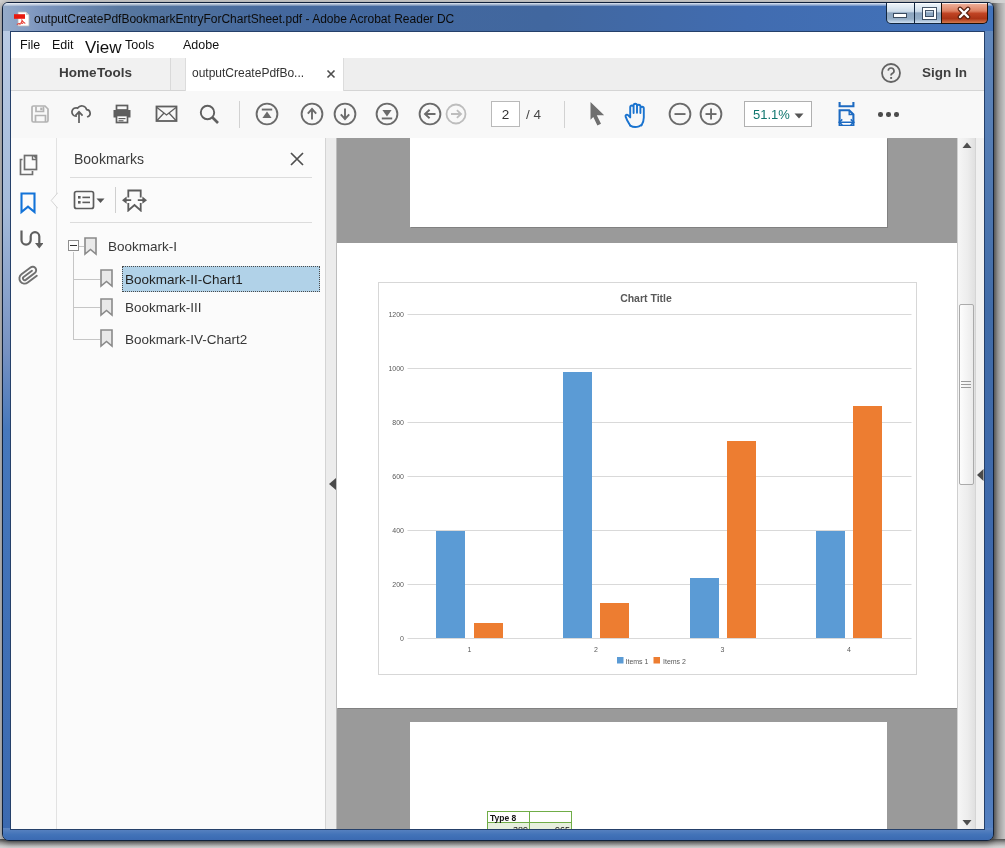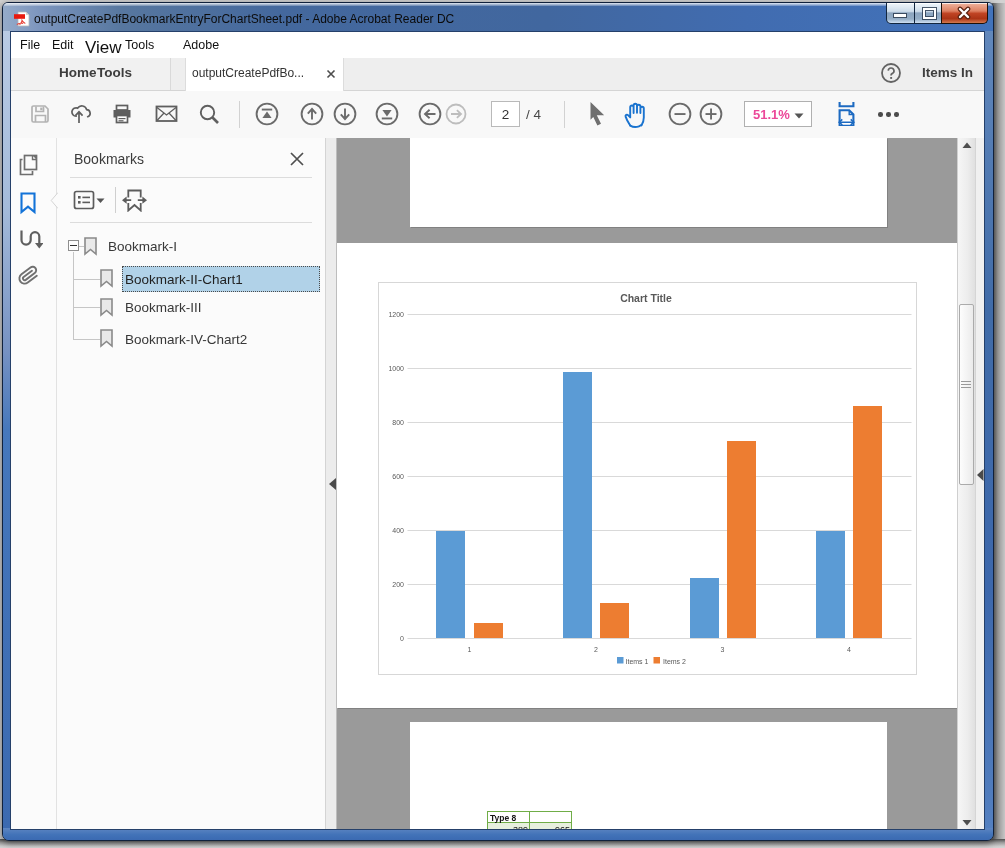--- a/index.html
+++ b/index.html
@@ -70,21 +70,21 @@
   <div class="abs" style="left:174px;top:26px;width:159px;height:33px;background:#ffffff;border-left:1px solid #dcdcdc;border-right:1px solid #dcdcdc;box-sizing:border-box;"></div>
   <div class="abs" style="left:181px;top:34px;font-size:12px;color:#333333;">outputCreatePdfBo...</div>
   <svg class="abs" style="left:315px;top:37px;" width="10" height="10">
         <path d="M1.5 1.5 L8.5 8.5 M8.5 1.5 L1.5 8.5" stroke="#4d4d4d" stroke-width="1.6"></path>
       </svg>
   <svg class="abs" style="left:869px;top:30px;" width="22" height="22">
     <circle cx="11" cy="11" r="9" fill="none" stroke="#636363" stroke-width="1.8"></circle>
     <path d="M8.2 8.6 a2.9 2.9 0 1 1 3.9 3 c-0.8 0.35 -1.1 0.8 -1.1 1.8" fill="none" stroke="#636363" stroke-width="1.7"></path>
     <rect x="10.2" y="15" width="1.9" height="1.9" fill="#636363"></rect>
   </svg>
-  <div class="abs" style="left:911px;top:33px;font-size:13.5px;font-weight:700;color:#3f3f3f;">Items In</div>
+  <div class="abs" style="left:911px;top:33px;font-size:13.5px;font-weight:700;color:#3f3f3f;">Sign In</div>
 
   <div class="abs" style="left:0;top:59px;width:973px;height:48px;background:#f8f8f8;border-bottom:1px solid #cccccc;box-sizing:border-box;"></div>
 
   <svg class="ic" style="left:18px;top:71px" width="22" height="22">
     <path d="M3 4.5 a1.5 1.5 0 0 1 1.5-1.5 H16 l3 3 V17.5 a1.5 1.5 0 0 1 -1.5 1.5 H4.5 A1.5 1.5 0 0 1 3 17.5 z" fill="none" stroke="#b3b3b3" stroke-width="1.7"></path>
     <path d="M7 3.5 v5 h7.5 v-5" fill="none" stroke="#b3b3b3" stroke-width="1.7"></path>
     <rect x="11.2" y="4.6" width="2.3" height="2.6" fill="#b3b3b3"></rect>
     <path d="M6.5 19 v-6.5 h10 V19" fill="none" stroke="#b3b3b3" stroke-width="1.7"></path>
   </svg>
 
@@ -162,21 +162,21 @@
     <rect x="6.5" y="11.1" width="11" height="1.9" fill="#6b6b6b"></rect>
   </svg>
 
   <svg class="ic" style="left:688px;top:70px" width="24" height="24">
     <circle cx="12" cy="12" r="10.4" fill="none" stroke="#6b6b6b" stroke-width="1.9"></circle>
     <rect x="6.5" y="11.1" width="11" height="1.9" fill="#6b6b6b"></rect>
     <rect x="11.1" y="6.5" width="1.9" height="11" fill="#6b6b6b"></rect>
   </svg>
 
   <div class="abs" style="left:733px;top:69px;width:68px;height:26px;background:#fff;border:1px solid #b0b0b0;box-sizing:border-box;"></div>
-  <div class="abs" style="left:742px;top:75px;font-size:13px;color:#ec4899;font-weight:bold;">51.1%</div>
+  <div class="abs" style="left:742px;top:75px;font-size:13px;color:#0f766e;">51.1%</div>
   <svg class="ic" style="left:783px;top:81px" width="10" height="7">
         <path d="M0.5 0.5 L5 5.5 L9.5 0.5 z" fill="#555"></path>
       </svg>
 
   <svg class="ic" style="left:826px;top:69px" width="21" height="27">
     <path d="M2.6 1 V5.2 H16.4 V1" fill="none" stroke="#1d6ac1" stroke-width="2.1"></path>
     <path d="M2.6 9.3 H12.2 L16.4 13.5 V24 H2.6 z" fill="none" stroke="#1d6ac1" stroke-width="2.1"></path>
     <path d="M12.2 9.3 V13.5 H16.4" fill="none" stroke="#1d6ac1" stroke-width="1.4"></path>
     <path d="M3.4 21.2 H15.6" stroke="#ffffff" stroke-width="5"></path>
     <path d="M2 21.2 H17" stroke="#1d6ac1" stroke-width="1.6"></path>

